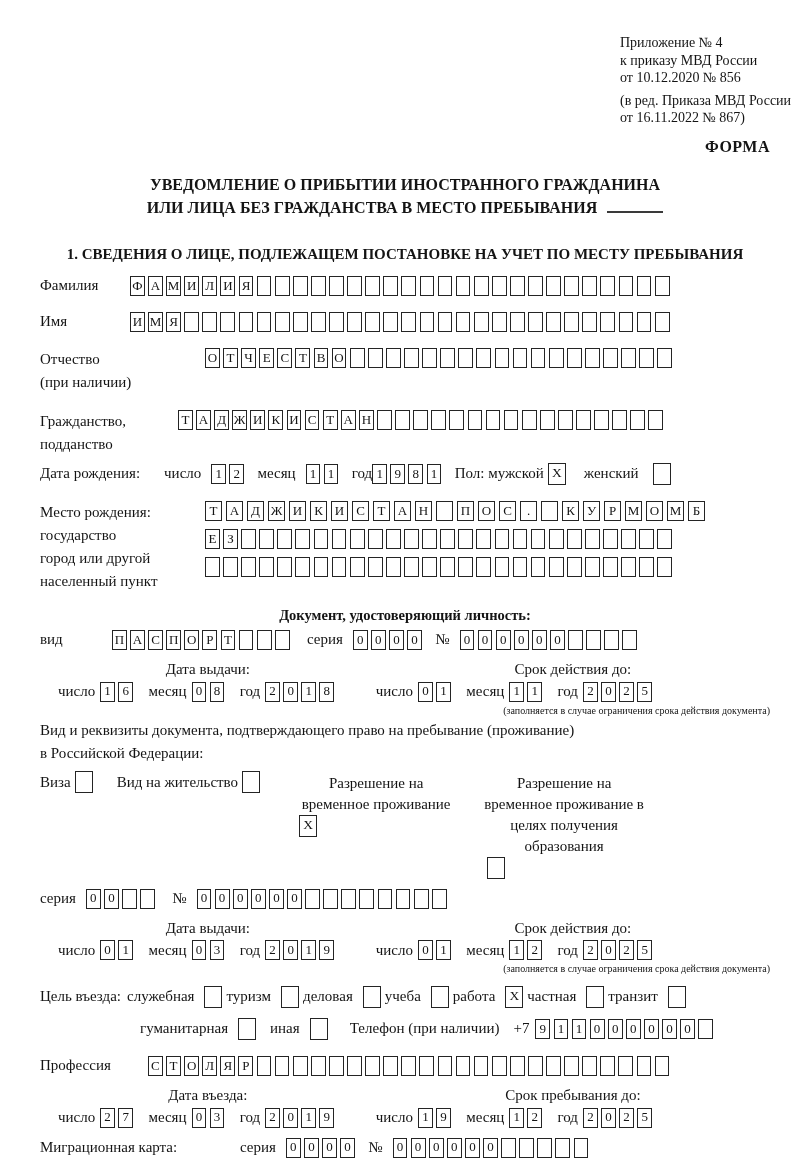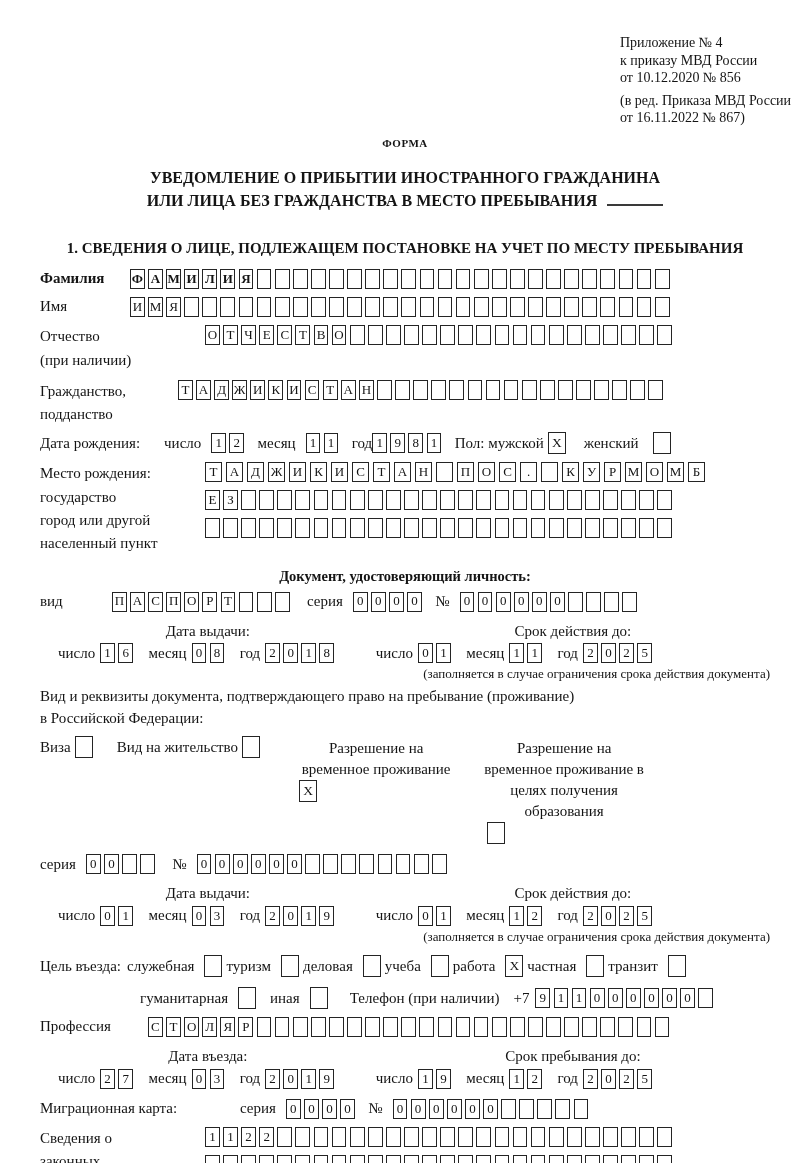--- a/index.html
+++ b/index.html
@@ -10,21 +10,21 @@
     font-family:"Liberation Serif","DejaVu Serif",serif;
     font-size:15px; line-height:1.25;
     overflow:hidden;
   }
   .page { padding:34px 30px 0 40px; width:800px; }
 
   
   .appendix { padding-left:580px; font-size:14px; }
   .appendix div { white-space:nowrap; }
   .appendix .grp2 { margin-top:5px; }
-  .forma { text-align:center; font-weight:bold; font-size:11px; margin-top:10px; letter-spacing:0.5px; }
+  .forma { text-align:right; font-weight:bold; font-size:16px; margin-top:10px; letter-spacing:0.5px; }
 
   
   .title { text-align:center; font-weight:bold; font-size:16px; margin-top:16px; line-height:1.45; }
   .blank-line { display:inline-block; width:56px; border-bottom:2px solid #3a3a3a; height:13px; margin-left:10px; }
 
   .sec-heading { font-weight:bold; font-size:15px; margin-top:26px; text-align:center; white-space:nowrap; }
 
   
   .cells { display:inline-flex; flex-wrap:nowrap; }
   .cell {
@@ -35,61 +35,61 @@
   }
   .cells.wide .cell { width:17px; margin-right:4px; }
 
   .checkbox {
     display:inline-flex; flex:0 0 auto; width:18px; height:22px;
     border:1.6px solid #242424;
     align-items:center; justify-content:center;
     font-size:13.5px; margin:0 4px; vertical-align:middle;
   }
 
-  .row { display:flex; align-items:flex-start; margin-top:8px; }
+  .row { display:flex; align-items:flex-start; margin-top:16px; }
   .row.tight { margin-top:6px; }
   .lbl { flex:0 0 auto; }
   .w90  { width:90px; }
   .w165 { width:165px; }
   .w138 { width:138px; }
   .w108 { width:108px; }
   .lblcol div { line-height:1.55; }
 
   .stack > .cells { display:flex; }
   .stack > .cells + .cells { margin-top:8px; }
 
   
   .twocol { display:flex; margin-top:10px; }
   .tc-l { width:46%; }
   .tc-r { width:54%; }
   .col-head { text-align:center; margin-bottom:3px; }
   .dg { display:flex; align-items:center; }
   .dg .dlbl { margin:0 5px 0 0; }
   .dg .gap { width:12px; }
   .tc-l .dg { padding-left:18px; }
-  .note { text-align:right; font-size:13px; margin-top:3px; }
+  .note { text-align:right; font-size:10px; margin-top:3px; }
 
   .doc-heading { text-align:center; font-weight:bold; font-size:14.5px; margin-top:12px; }
 
   
   .optrow { display:flex; align-items:flex-start; margin-top:8px; }
   .opt { display:flex; align-items:flex-start; margin-right:14px; }
   .opt .opt-label { padding-top:2px; }
   .opt-wide .opt-label { width:162px; text-align:center; line-height:1.4; }
 
   
   .purpose-row { display:flex; align-items:center; margin-top:10px; flex-wrap:nowrap; }
   .purpose-row .plbl { margin-right:6px; white-space:nowrap; }
   .purpose2 { padding-left:100px; }
   .phone-label { margin:0 14px 0 18px; white-space:nowrap; }
   .phone-prefix { margin-right:6px; }
 
   .mt4 { margin-top:4px; }
   .mt10 { margin-top:10px; }
-  .mt12 { margin-top:12px;font-weight:bold; }
+  .mt12 { margin-top:12px; }
   .ml10 { margin-left:10px; }
   .ml14 { margin-left:14px; }
   .ml24 { margin-left:24px; }
   .nowrap { white-space:nowrap; }
 </style>
 </head>
 <body>
 
 <div class="page">
 

